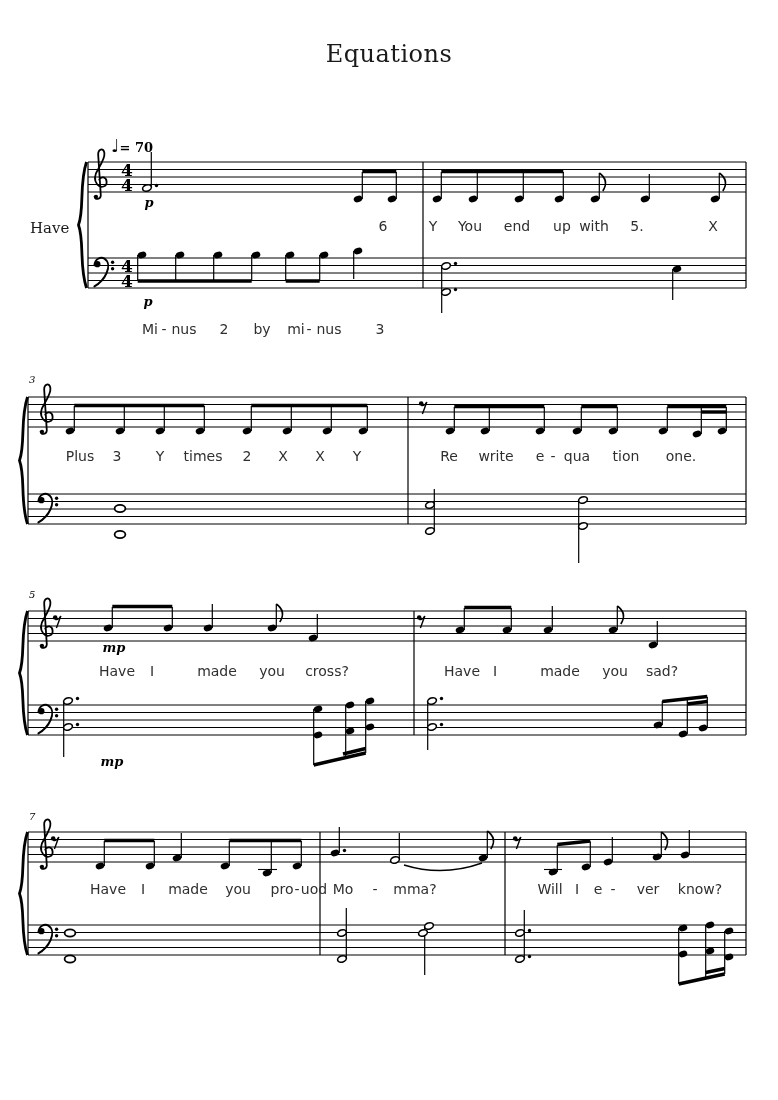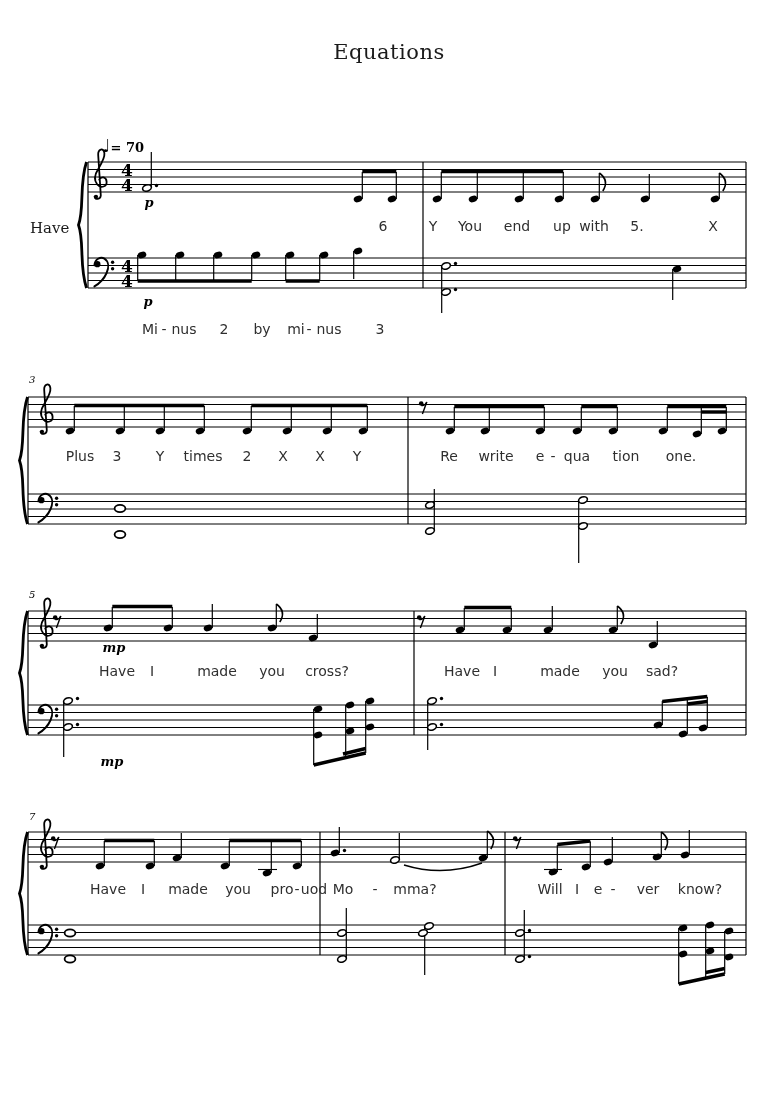--- a/index.html
+++ b/index.html
@@ -1,20 +1,20 @@
 <!DOCTYPE html>
 <html><head>
 <meta charset="utf-8">
 <style>
   html,body{margin:0;padding:0;background:#fff;}
   #page{position:relative;width:778px;height:1100px;background:#ffffff;overflow:hidden;
         font-family:"DejaVu Serif",serif;color:#000;}
   #title{position:absolute;top:40px;left:0;width:778px;text-align:center;
-         font-size:21px;color:#1a1a1a;letter-spacing:0.5px;}
-  #tempo{position:absolute;left:102px;top:135px;font-weight:bold;color:#000;}
+         font-size:24px;color:#1a1a1a;letter-spacing:0.5px;}
+  #tempo{position:absolute;left:111px;top:135px;font-weight:bold;color:#000;}
   #tempo .glyph{font-family:"DejaVu Sans",sans-serif;font-size:18px;}
   #tempo .txt{font-size:13px;font-family:"DejaVu Serif",serif;}
   #instrument{position:absolute;left:30px;top:219px;font-size:15px;color:#1a1a1a;}
   svg#score{position:absolute;left:0;top:0;}
   .lyr{font:14px "DejaVu Sans",sans-serif;fill:#2f2f2f;}
   .dyn{font:italic bold 13px "DejaVu Serif",serif;fill:#000;}
   .mnum{font:italic 10px "DejaVu Serif",serif;fill:#000;}
   .tsig{font:bold 17px "DejaVu Serif",serif;fill:#000;}
 </style>
 </head>

